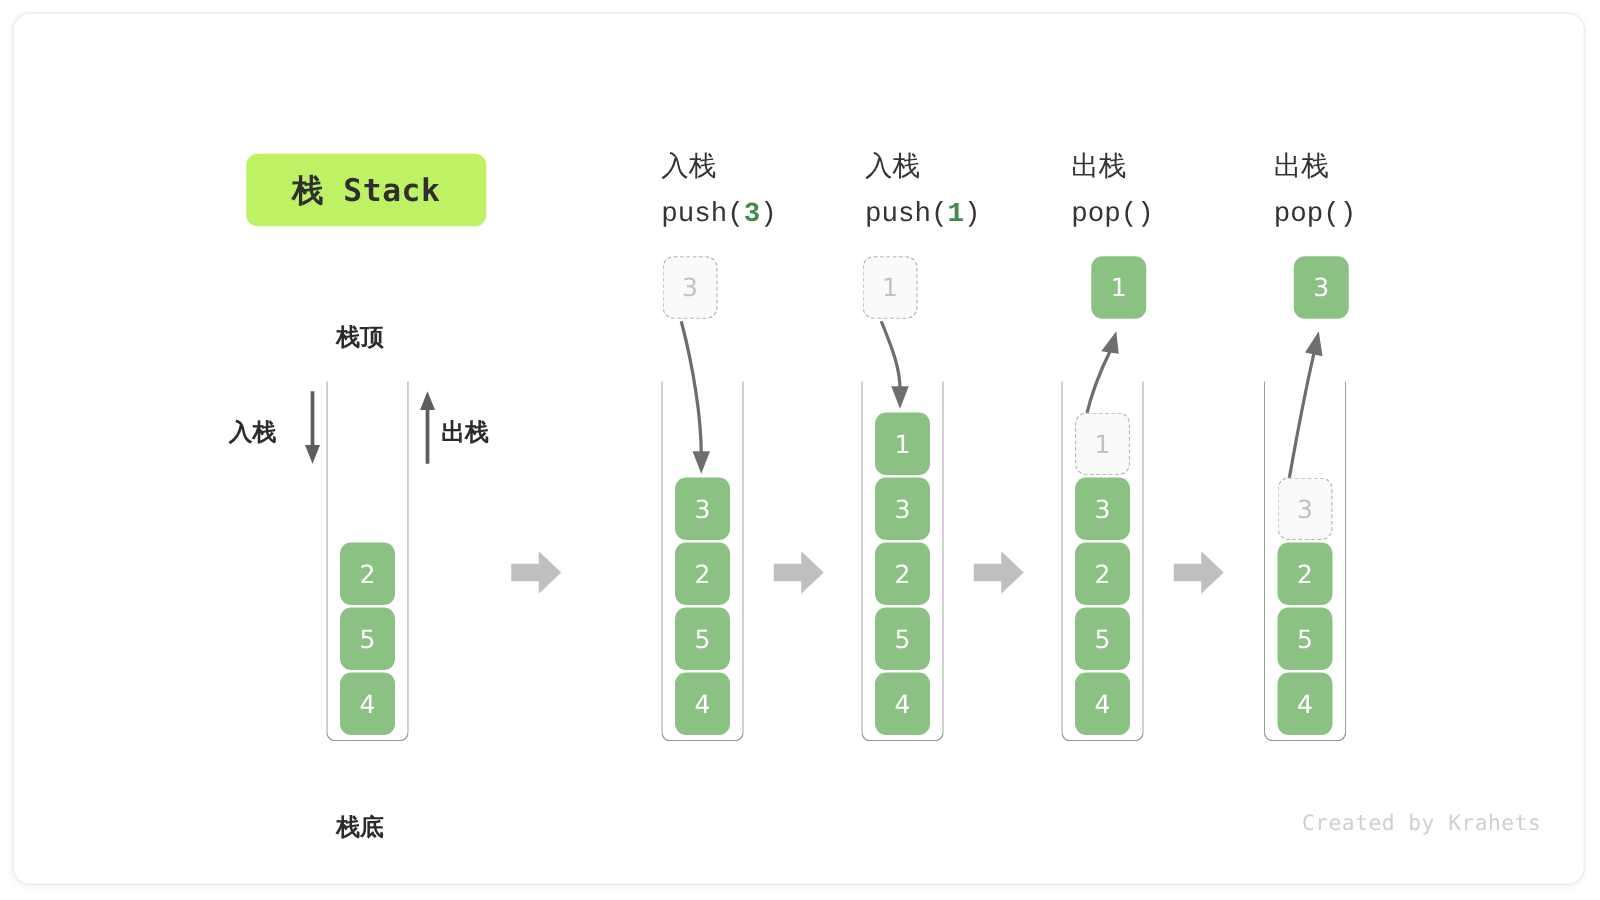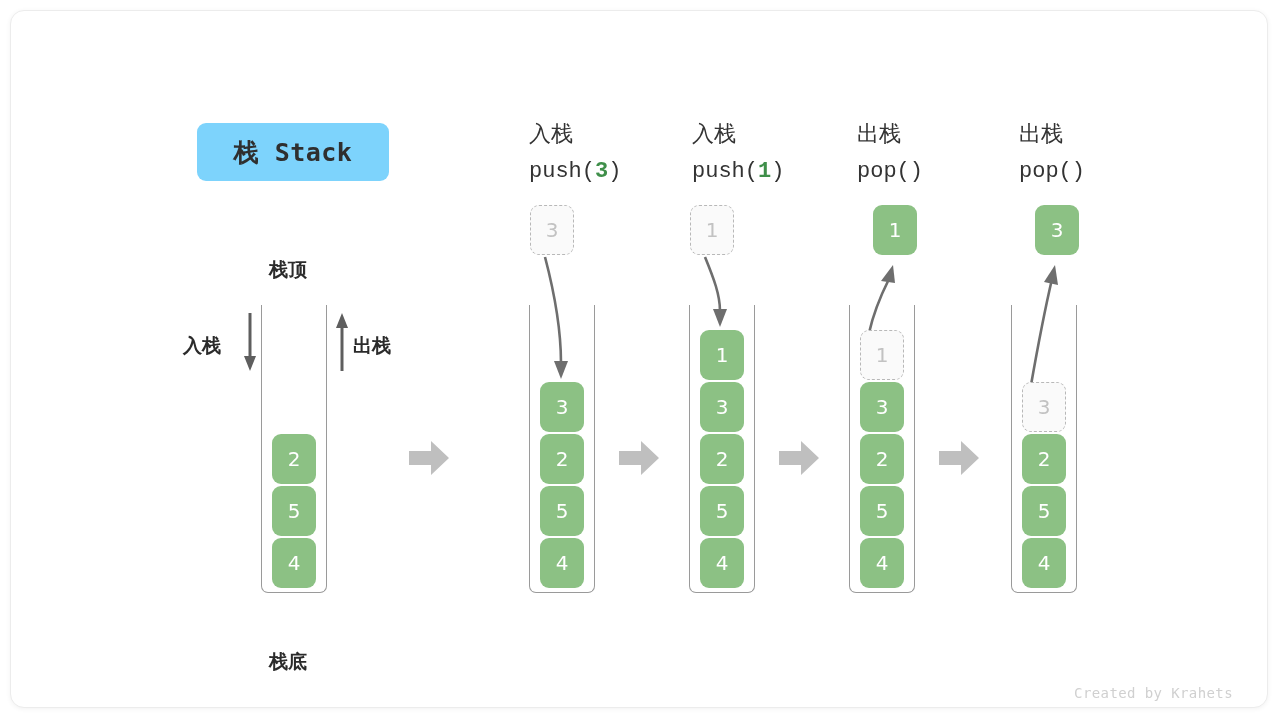--- a/index.html
+++ b/index.html
@@ -29,21 +29,21 @@
   }
 
   .abs { position: absolute; }
 
   
   #title-chip {
     left: 186px;
     top: 112px;
     width: 192px;
     height: 58px;
-    background: #7dd3fc;
+    background: #bef264;
     border-radius: 9px;
     display: flex;
     align-items: center;
     justify-content: center;
     font-family: "DejaVu Sans Mono", monospace;
     font-size: 25px;
     font-weight: bold;
     color: #2f2f2f;
     letter-spacing: 0.5px;
   }
@@ -138,23 +138,23 @@
     background: #fafafa; color: #c2c2c2;
     border: 1.6px dashed #b8b8b8;
   }
 
   
   .step-arrow { width: 44px; height: 38px; }
 
   
   #footer {
     right: 34px;
-    bottom: 6px;
+    bottom: 38px;
     font-family: "DejaVu Sans Mono", monospace;
-    font-size: 14px;
+    font-size: 17px;
     color: #d0d0d0;
     letter-spacing: 0.4px;
   }
 
   svg { display: block; overflow: visible; }
 </style>
 </head>
 <body>
 
 <div id="card">

